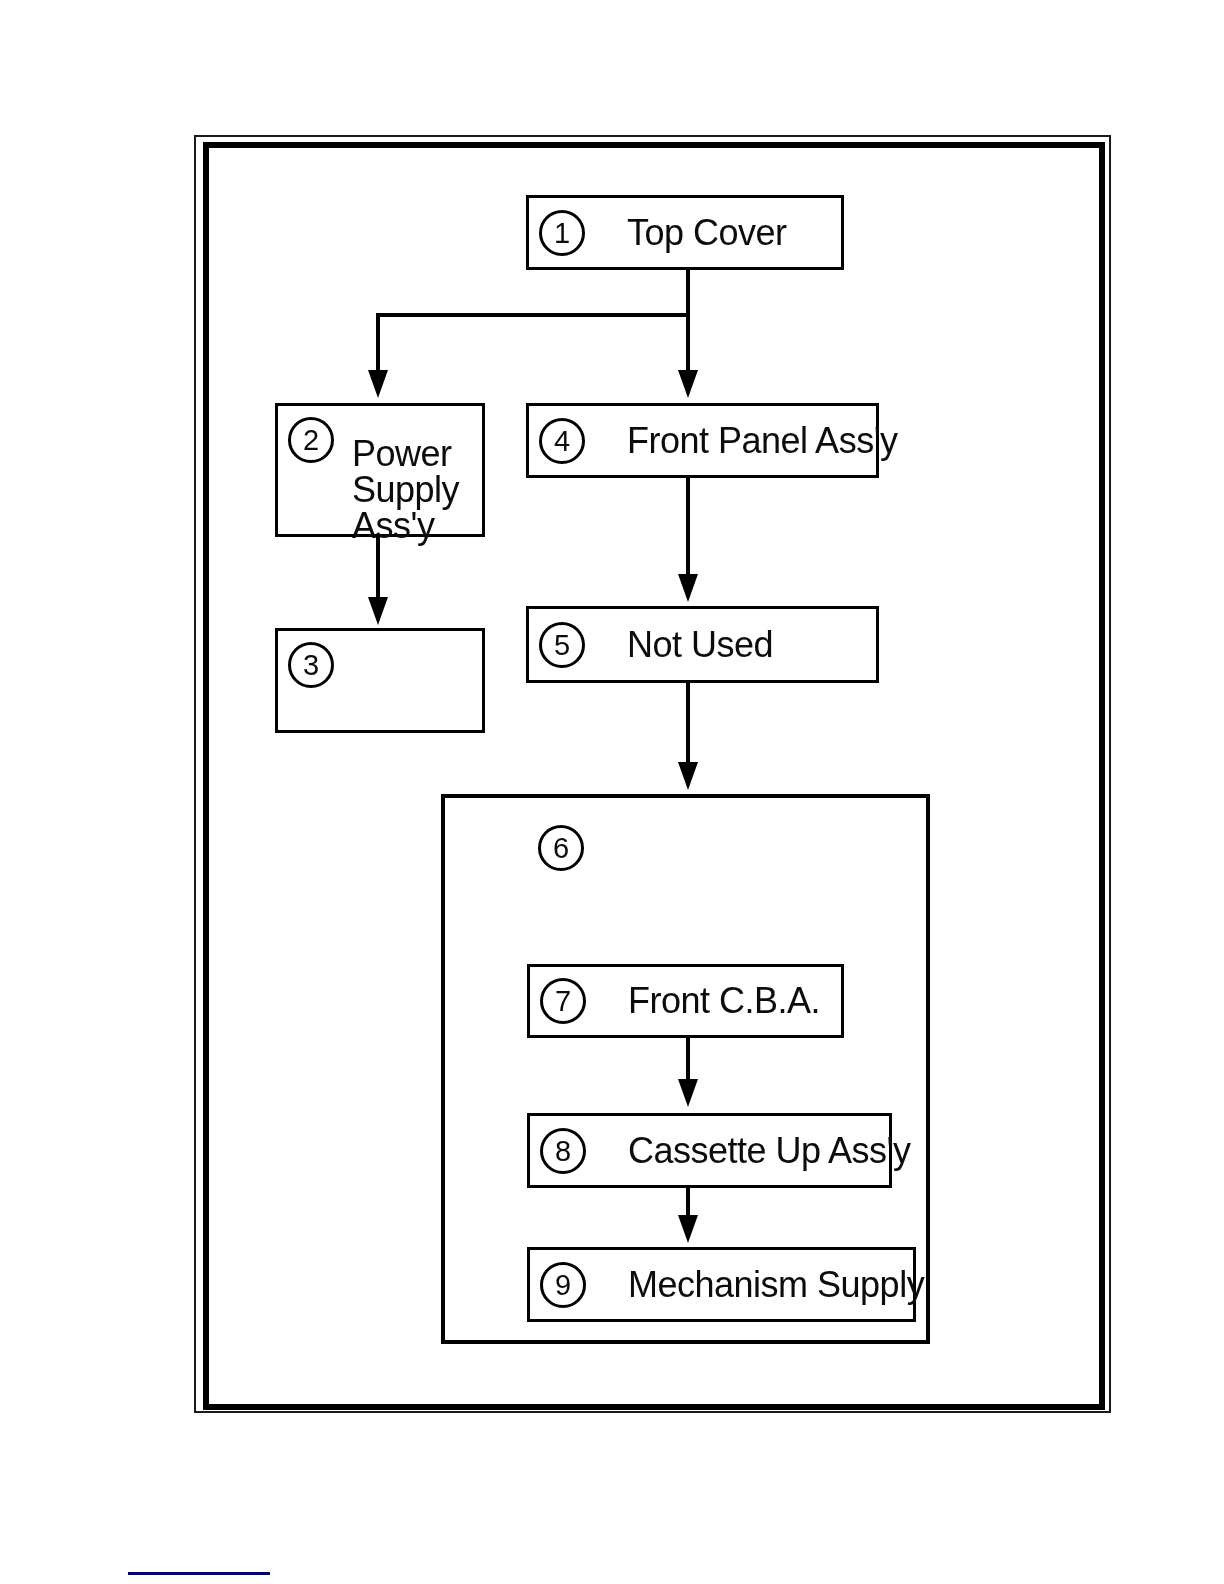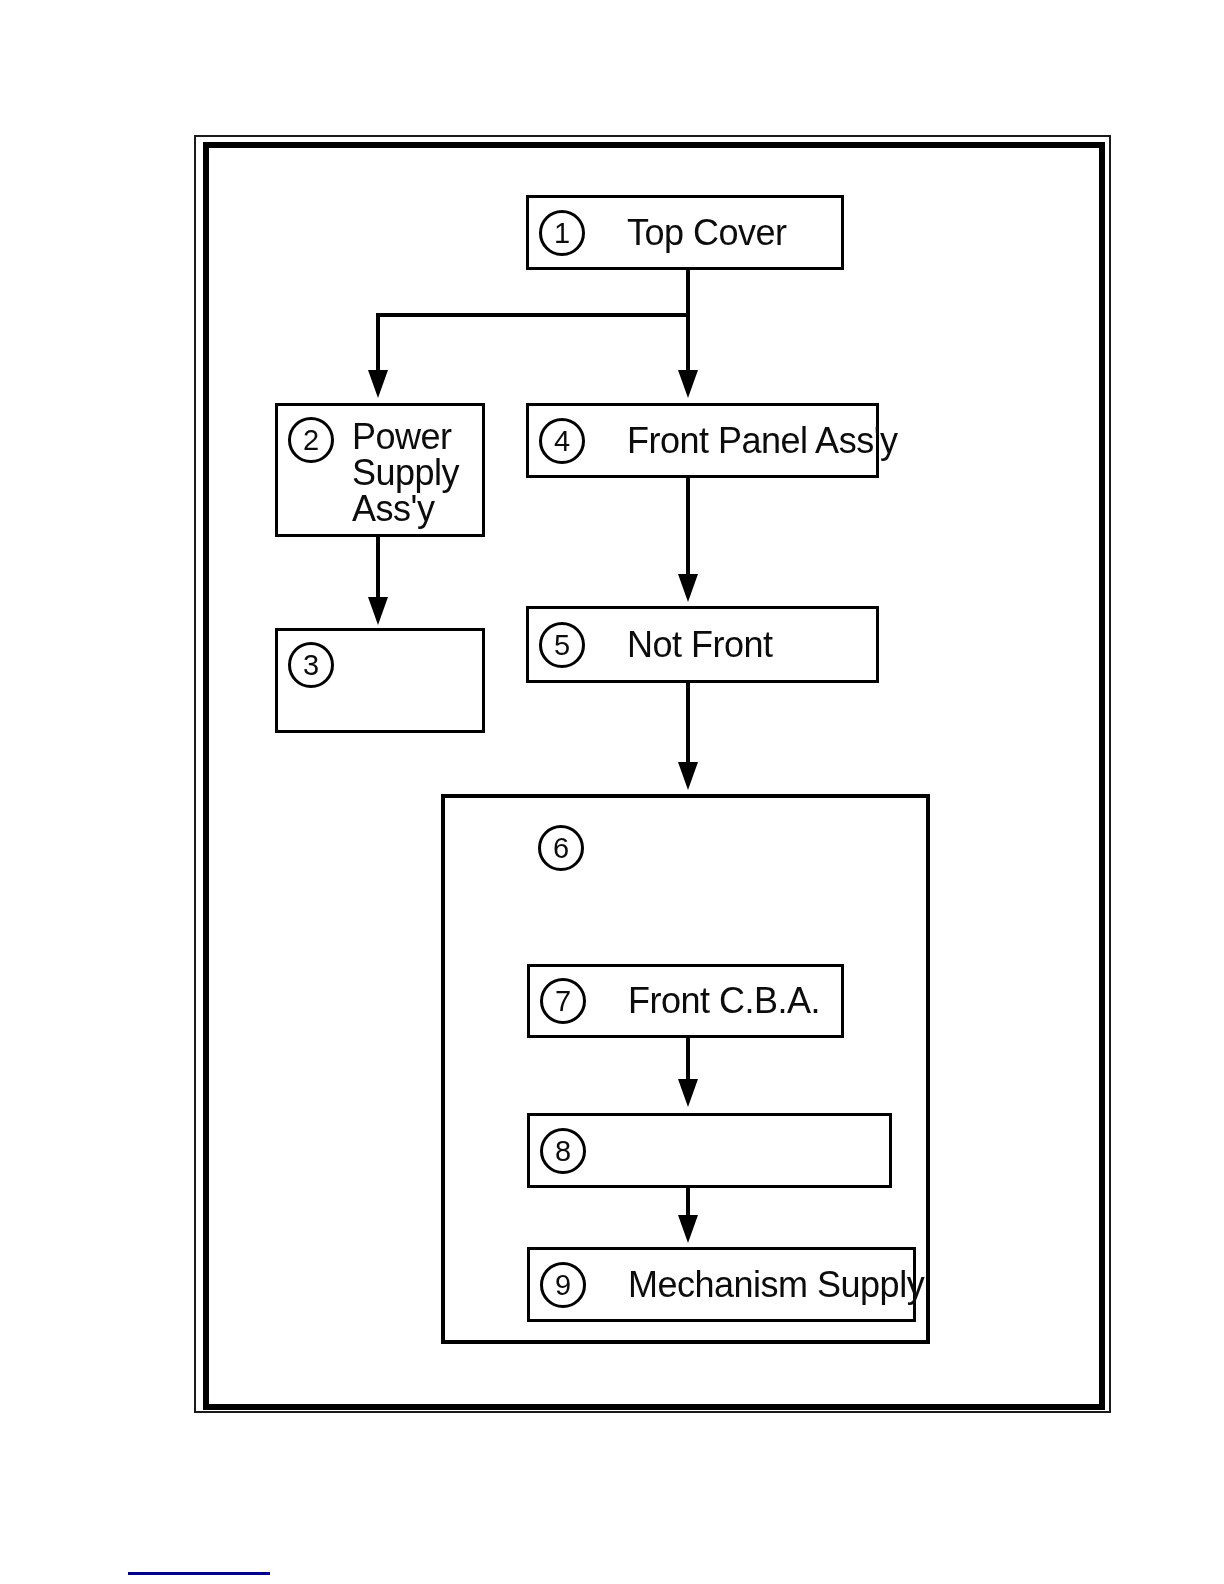--- a/index.html
+++ b/index.html
@@ -61,21 +61,21 @@
     border-radius: 50%;
     box-sizing: border-box;
     display: flex;
     align-items: center;
     justify-content: center;
     font-size: 29px;
     letter-spacing: 0;
     background: #ffffff;
   }
   .node.multiline .num { margin-top: 2px; }
-  .node.multiline .label { margin-top: 4px; }
+  .node.multiline .label { margin-top: 21px; }
   .label.nowrap { white-space: nowrap; margin-left: 24px; }
   .group-rect {
     position: absolute;
     box-sizing: border-box;
     border: 4px solid #000000;
     background: #ffffff;
   }
   .vline { position: absolute; width: 4px; background: #000000; }
   .hline { position: absolute; height: 4px; background: #000000; }
   .ahead {
@@ -126,41 +126,42 @@
   <div class="node" style="left:526px; top:403px; width:353px; height:75px;">
     <span class="num">4</span>
     <span class="label nowrap">Front Panel Ass'y</span>
   </div>
 
   <div class="vline" style="left:686px; top:478px; height:96px;"></div>
   <div class="ahead" style="left:678px; top:574px;"></div>
 
   <div class="node" style="left:526px; top:606px; width:353px; height:77px;">
     <span class="num">5</span>
-    <span class="label nowrap">Not Front</span>
+    <span class="label nowrap">Not Used</span>
   </div>
 
   <div class="vline" style="left:686px; top:683px; height:79px;"></div>
   <div class="ahead" style="left:678px; top:762px;"></div>
 
   <div class="group-rect" style="left:441px; top:794px; width:489px; height:550px;"></div>
   <div class="node borderless" style="left:538px; top:822px; height:52px;">
     <span class="num">6</span>
   </div>
 
   <div class="node" style="left:527px; top:964px; width:317px; height:74px;">
     <span class="num">7</span>
     <span class="label nowrap">Front C.B.A.</span>
   </div>
 
   <div class="vline" style="left:686px; top:1038px; height:41px;"></div>
   <div class="ahead" style="left:678px; top:1079px;"></div>
 
   <div class="node" style="left:527px; top:1113px; width:365px; height:75px;">
     <span class="num">8</span>
+    <span class="label nowrap">Cassette Up Ass'y</span>
   </div>
 
   <div class="vline" style="left:686px; top:1188px; height:27px;"></div>
   <div class="ahead" style="left:678px; top:1215px;"></div>
 
   <div class="node" style="left:527px; top:1247px; width:389px; height:75px;">
     <span class="num">9</span>
     <span class="label nowrap">Mechanism Supply</span>
   </div>
 

